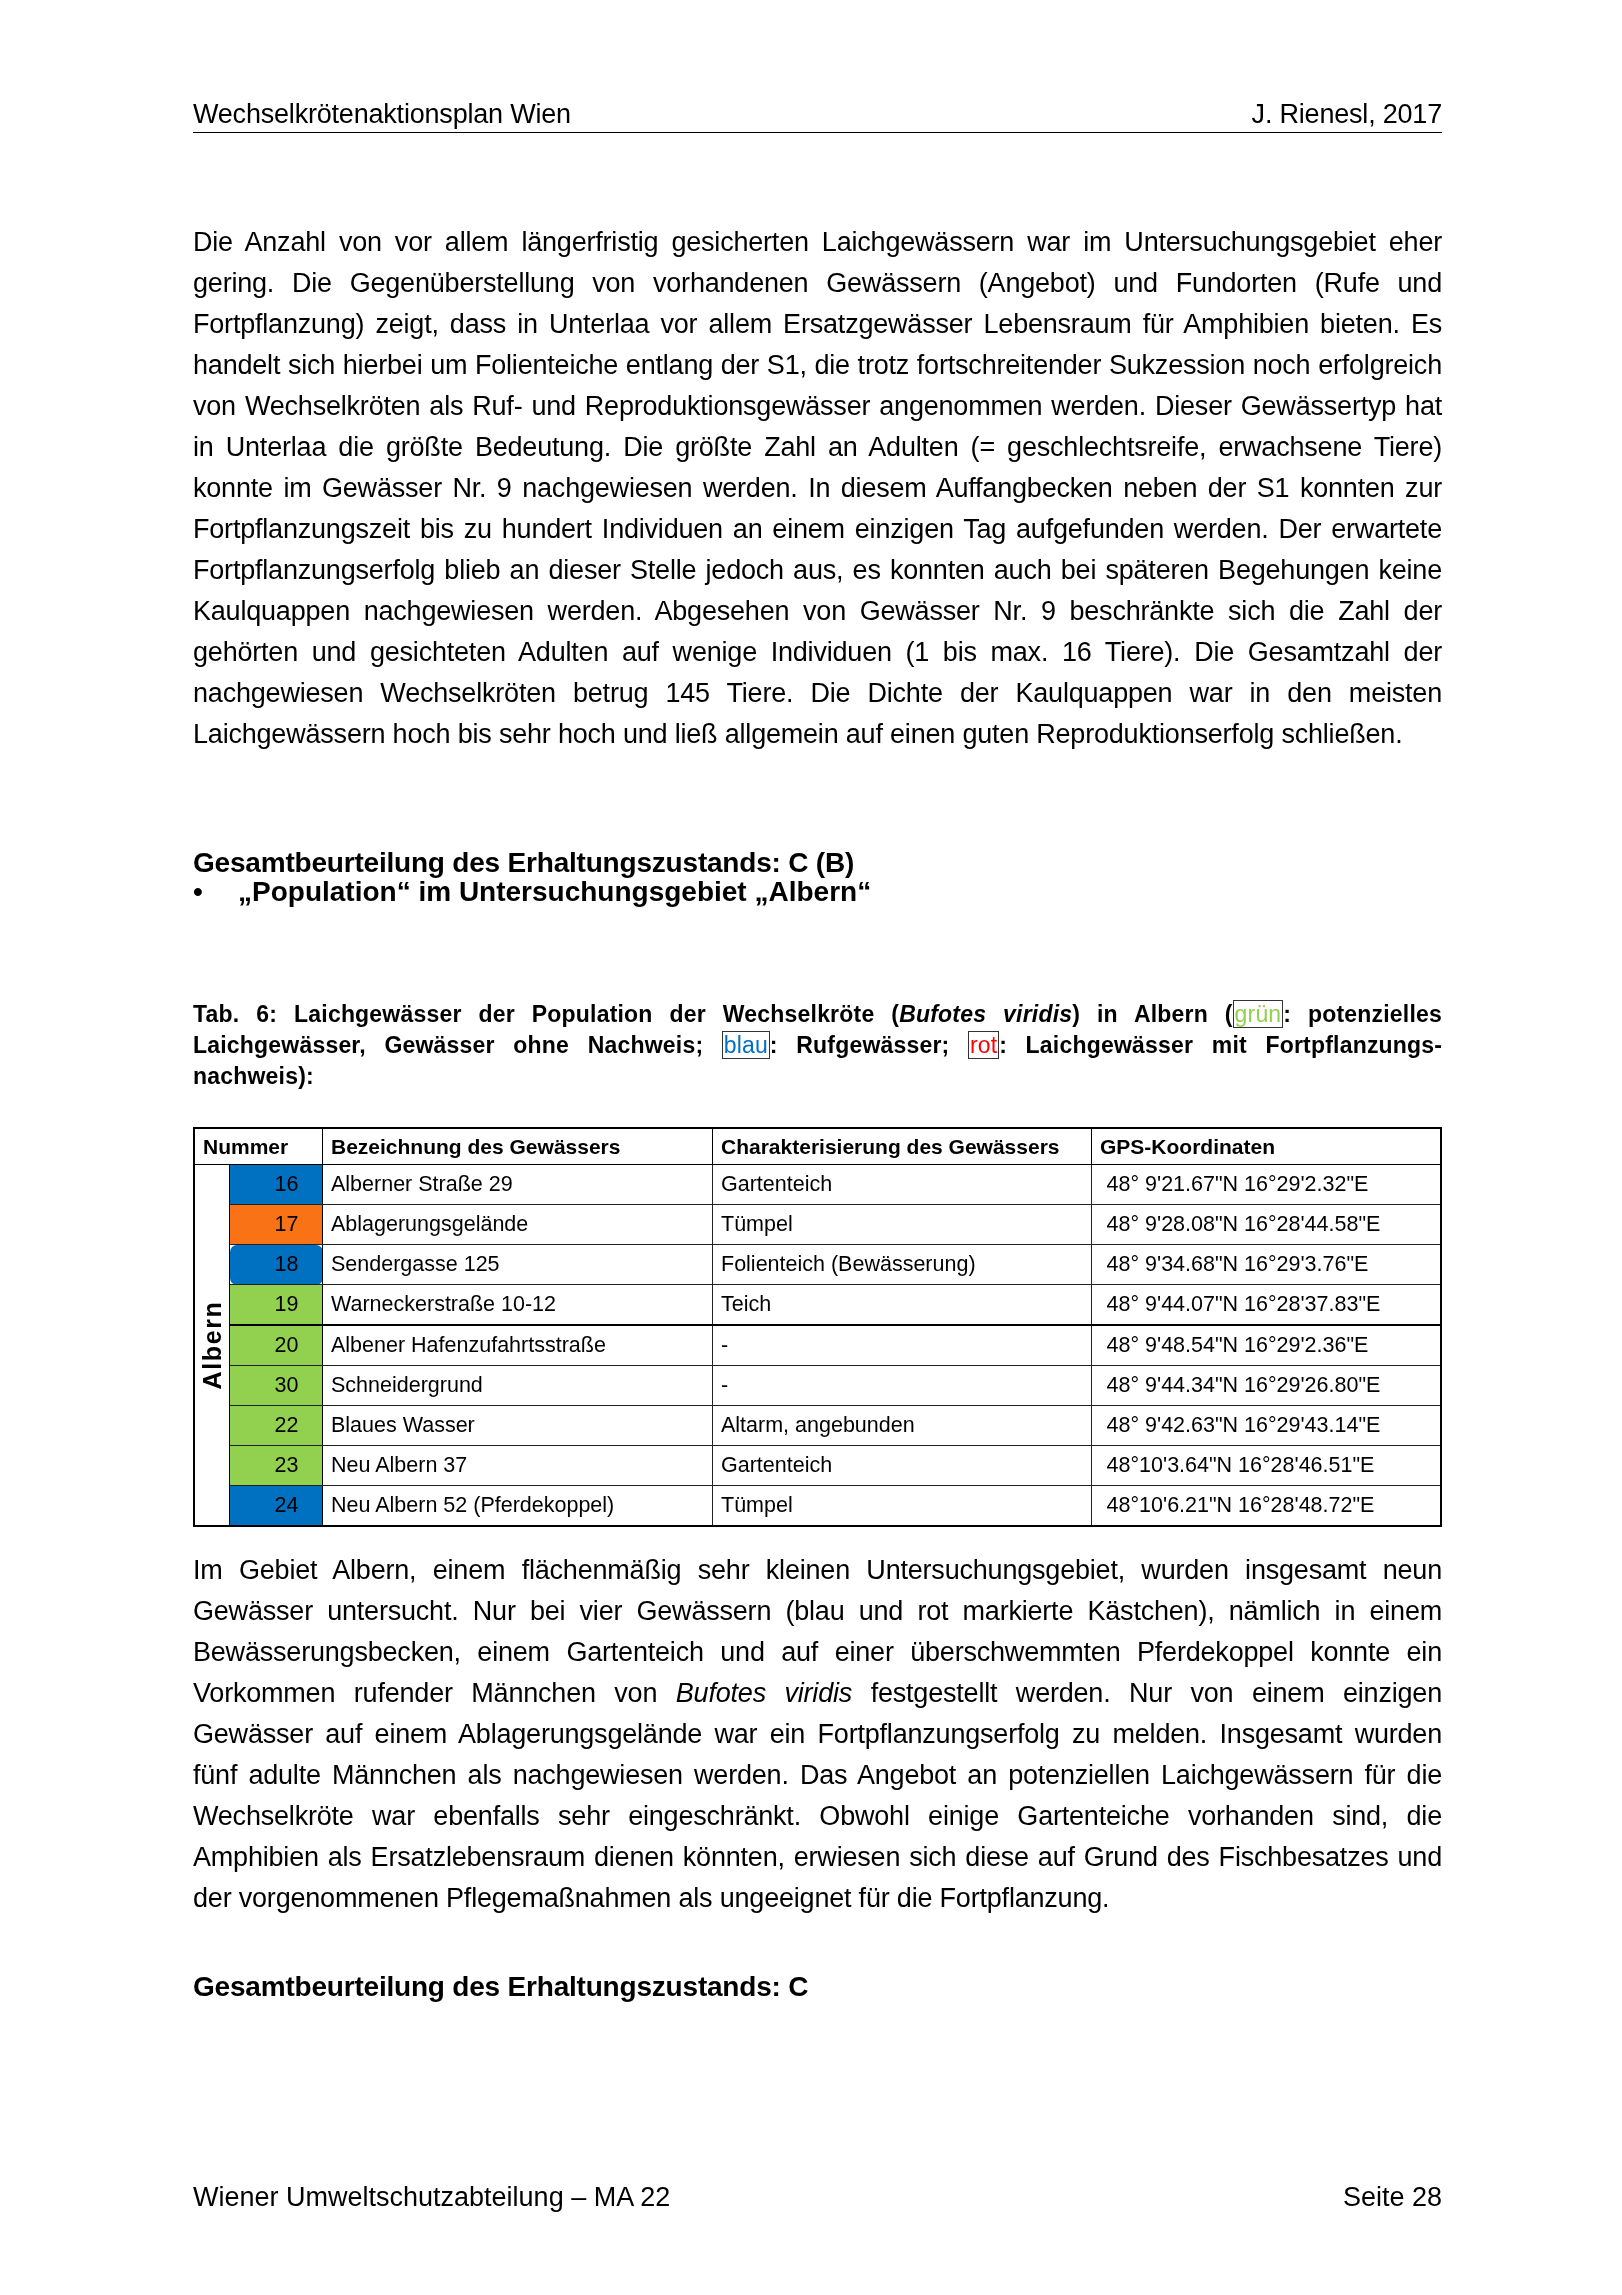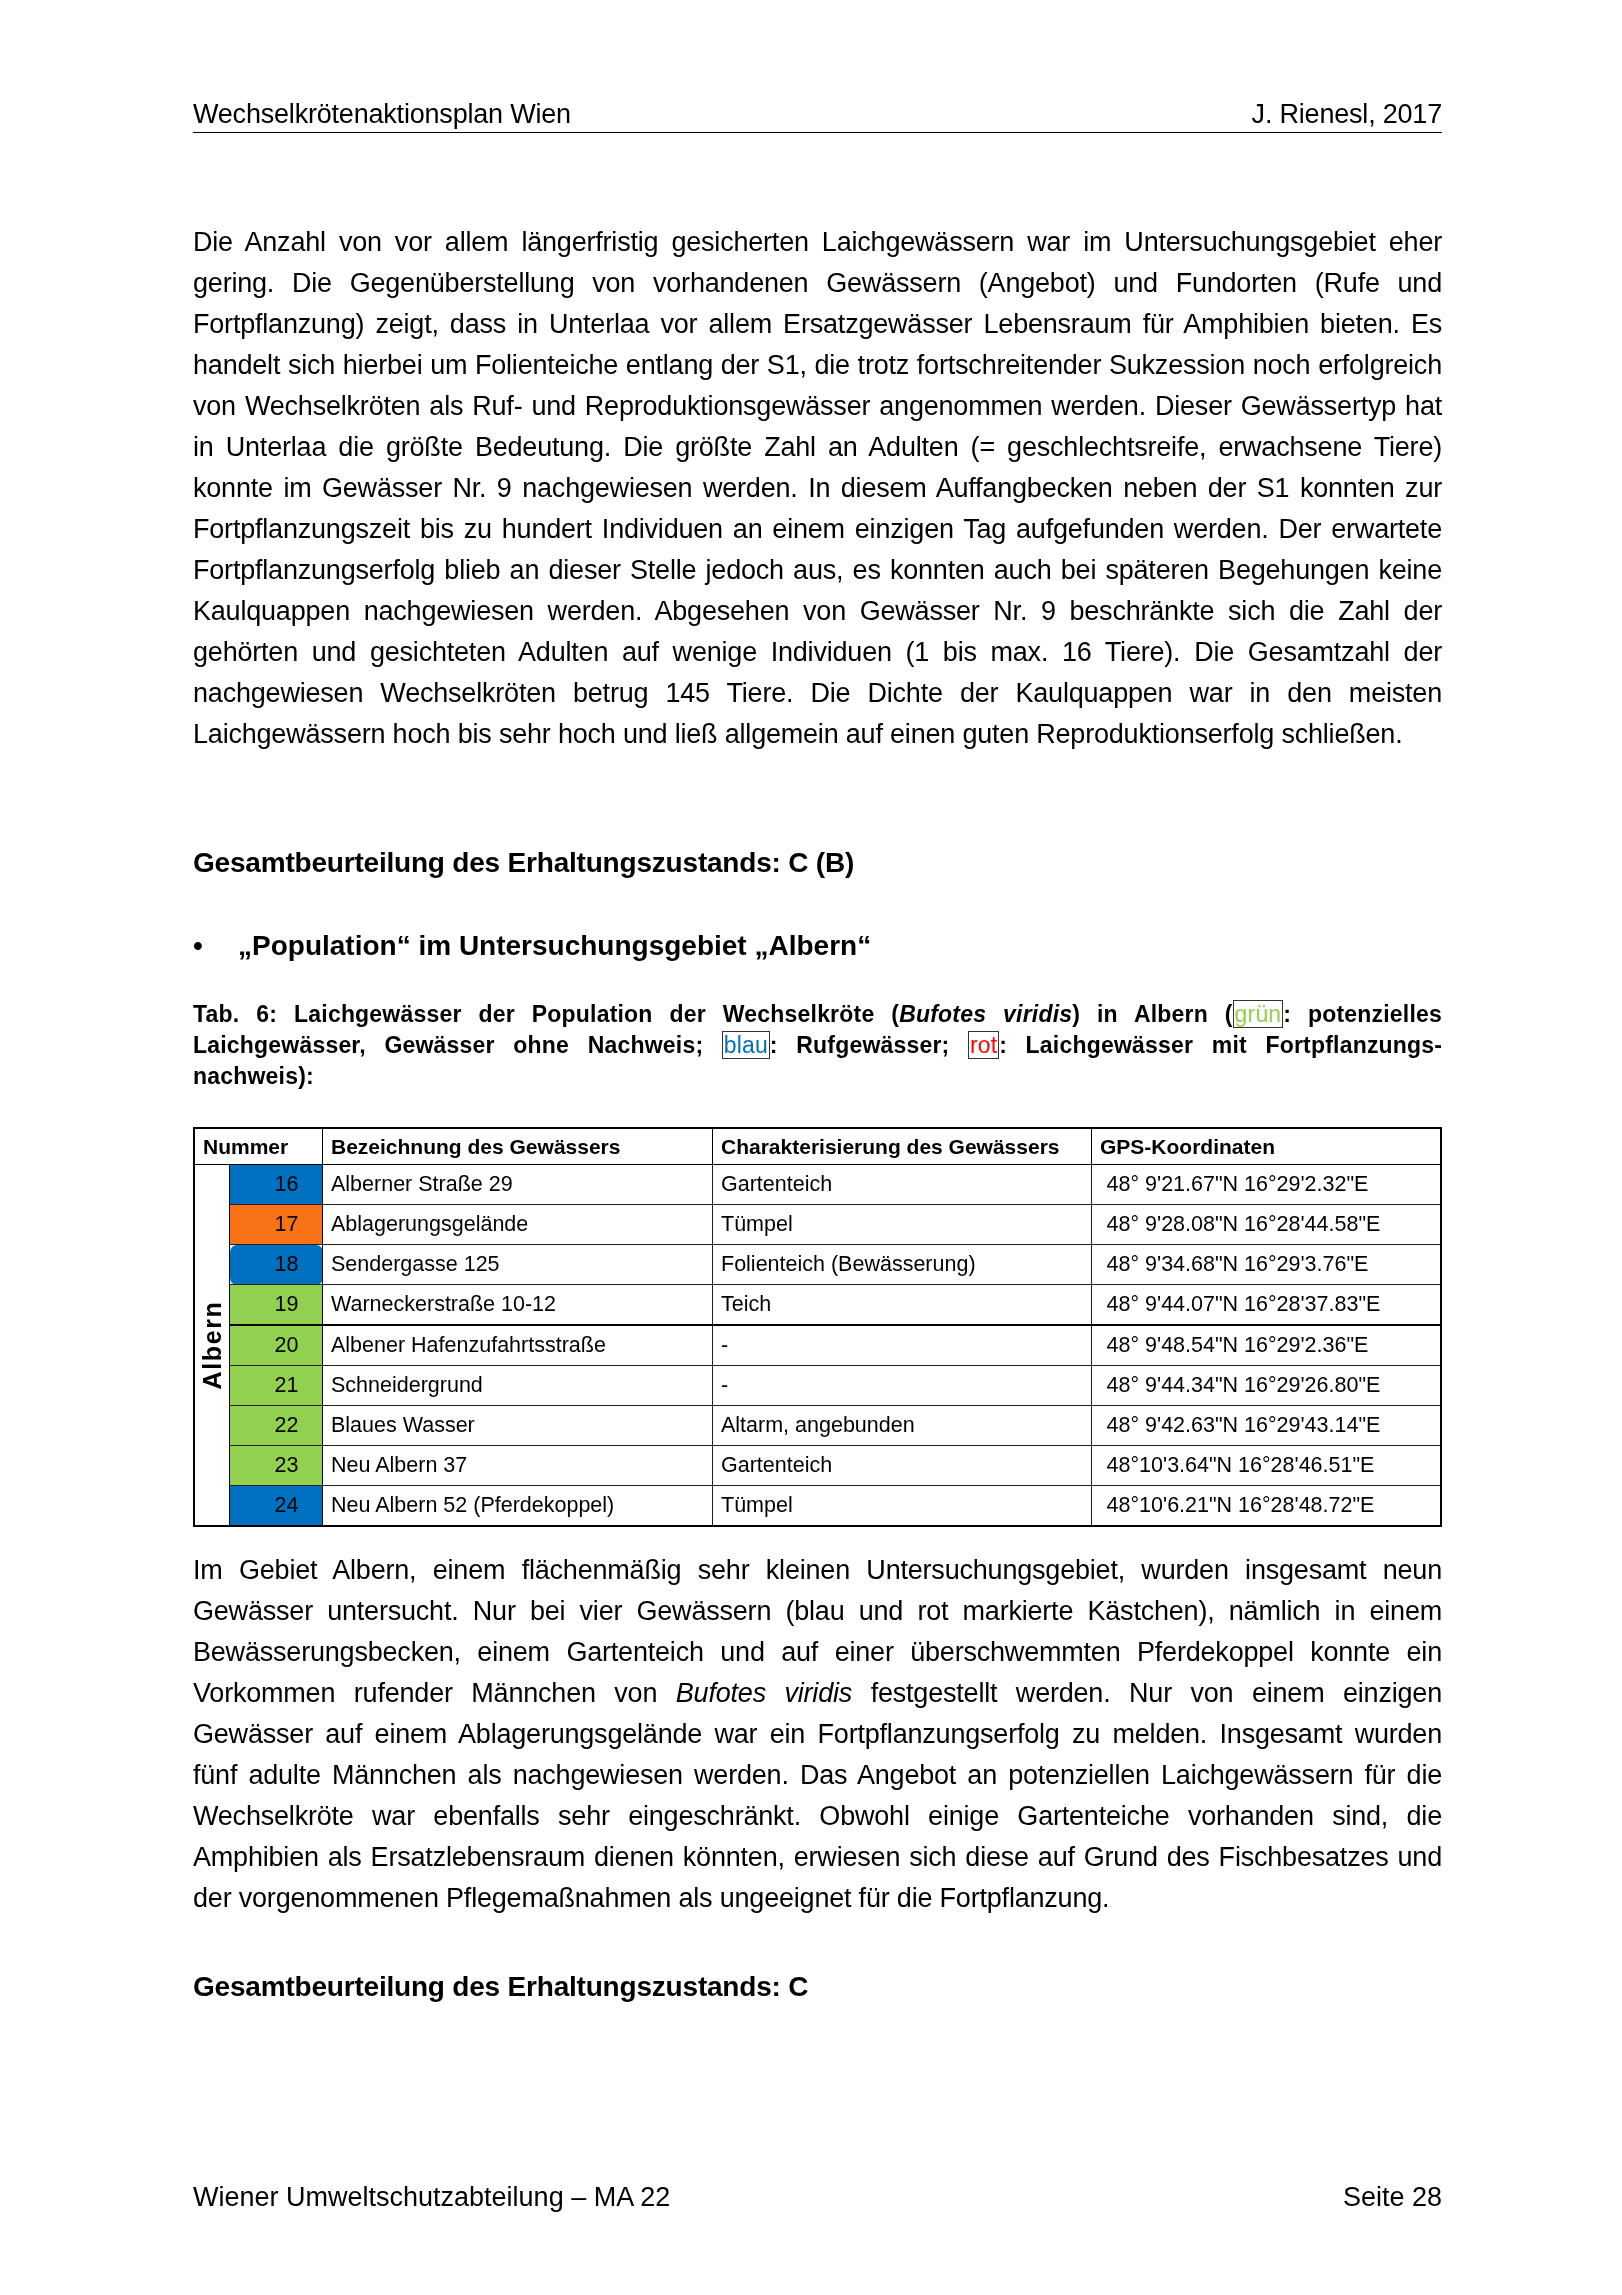--- a/index.html
+++ b/index.html
@@ -14,21 +14,21 @@
 
   .para { position: absolute; left: 0; width: 1249px; font-size: 27px; line-height: 41px;
           text-align: justify; text-align-last: left; letter-spacing: -0.2px; }
   .p1 { top: 195px; }
   .p2 { top: 1523px; }
 
   .heading { position: absolute; left: 0; font-size: 28px; font-weight: bold; letter-spacing: -0.2px; }
   .h1 { top: 847px; }
   .h3 { top: 1971px; }
 
-  .bullet-heading { position: absolute; left: 0; top: 930px; font-size: 28px; font-weight: bold; }
+  .bullet-heading { position: absolute; left: 0; top: 876px; font-size: 28px; font-weight: bold; }
   .bullet-heading .dot { display: inline-block; width: 45px; }
 
   .caption { position: absolute; left: 0; top: 999px; width: 1249px; font-size: 23px; font-weight: bold;
              line-height: 31px; text-align: justify; text-align-last: left; letter-spacing: 0.2px; }
   .caption i { font-style: italic; }
   .legend-box { border: 1.2px solid #333; padding: 0 0.8px; font-weight: normal; }
   .legend-green { color: #92d050; }
   .legend-blue { color: #0070c0; }
   .legend-red { color: #ff0000; }
 
@@ -109,21 +109,21 @@
           <td class="char">Teich</td>
           <td class="gps">48° 9'44.07"N  16°28'37.83"E</td>
         </tr>
         <tr>
           <td class="num" style="background: rgb(146, 208, 80);">20</td>
           <td class="name">Albener Hafenzufahrtsstraße</td>
           <td class="char">-</td>
           <td class="gps">48° 9'48.54"N  16°29'2.36"E</td>
         </tr>
         <tr>
-          <td class="num" style="background: rgb(146, 208, 80);">21</td>
+          <td class="num" style="background: rgb(146, 208, 80);">30</td>
           <td class="name">Schneidergrund</td>
           <td class="char">-</td>
           <td class="gps">48° 9'44.34"N  16°29'26.80"E</td>
         </tr>
         <tr>
           <td class="num" style="background: rgb(146, 208, 80);">22</td>
           <td class="name">Blaues Wasser</td>
           <td class="char">Altarm, angebunden</td>
           <td class="gps">48° 9'42.63"N  16°29'43.14"E</td>
         </tr>

